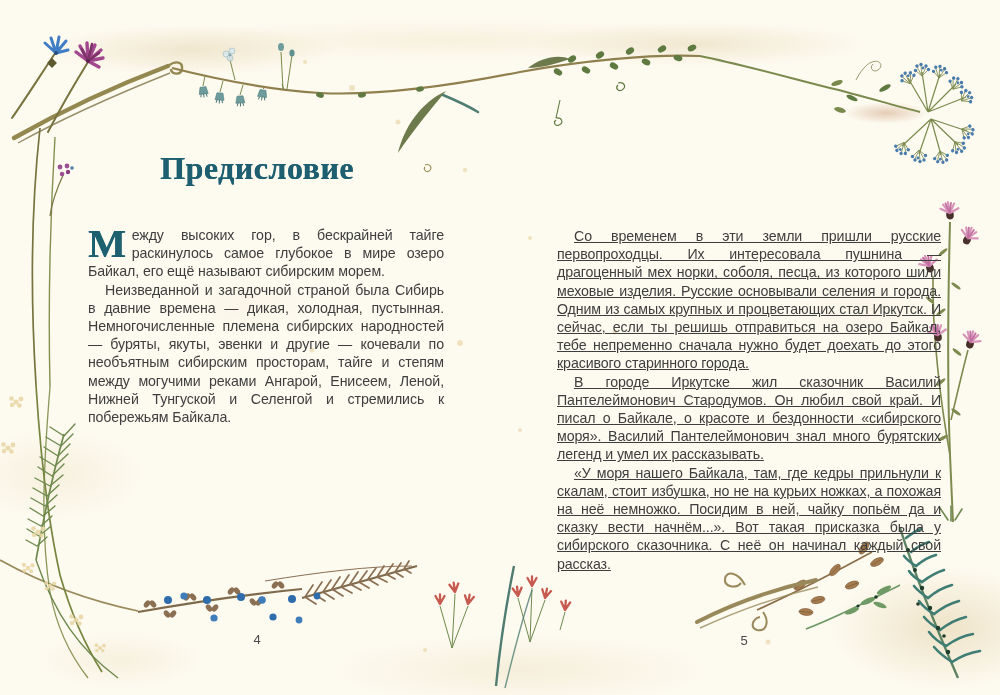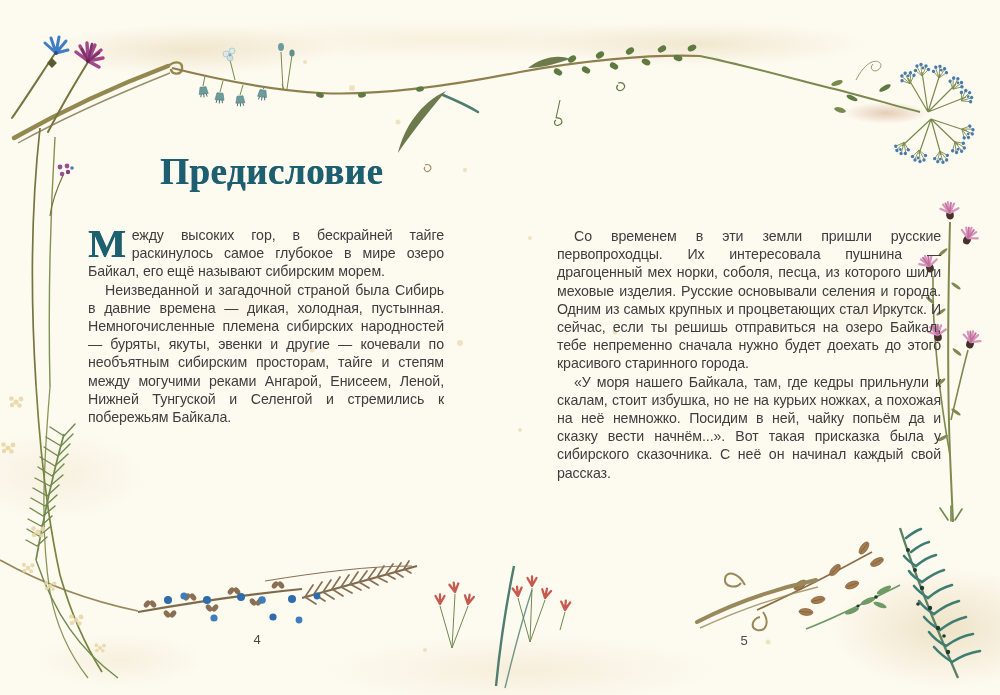--- a/index.html
+++ b/index.html
@@ -19,30 +19,30 @@
       radial-gradient(ellipse 120px 40px at 120px 660px, rgba(235,222,188,.35), rgba(235,222,188,0) 70%),
       #fdfaf0;
   }
   .decor{position:absolute;left:0;top:0;width:1000px;height:695px;}
   .page{position:absolute;top:0;height:695px;}
   .page.left{left:0;width:500px;}
   .page.right{left:500px;width:500px;}
   .title{
     position:absolute;left:160px;top:150px;margin:0;
     font-family:"Liberation Serif",serif;font-weight:700;
-    font-size:37px;color:#1d5f70;letter-spacing:.5px;
+    font-size:32px;color:#1d5f70;letter-spacing:.5px;
     text-shadow:.4px 0 0 #1d5f70;
   }
   .col{
     position:absolute;text-align:justify;color:#3e3e3e;
     font-size:14.2px;line-height:18.2px;letter-spacing:-.1px;
     hyphens:auto;-webkit-hyphens:auto;
   }
   .col.lc{left:88px;top:226px;width:356px;}
-  .col.rc{left:57px;top:227px;width:384px;}
+  .col.rc{left:57px;top:227px;width:384px;text-decoration:underline;}
   .col p{margin:0;padding:0;}
   .col p.indent{text-indent:17px;}
   .dropcap{
     float:left;font-family:"Liberation Serif",serif;font-weight:700;
     font-size:40px;line-height:33px;height:35px;color:#1d6170;
     margin:1px 6px 0 0;text-shadow:.4px 0 0 #1d6170;
   }
   .pagenum{
     position:absolute;width:22px;text-align:center;
     font-size:13px;color:#4a4a4a;
@@ -370,18 +370,19 @@
     <div class="col lc">
       <p><span class="dropcap">М</span><span>ежду высоких гор, в бескрайней тайге раскинулось самое глубокое в мире озеро Байкал, его ещё называют сибирским морем.</span></p>
       <p class="indent">Неизведанной и загадочной страной была Сибирь в давние времена — дикая, холодная, пустынная. Немногочисленные племена сибирских народностей — буряты, якуты, эвенки и другие — кочевали по необъятным сибирским просторам, тайге и степям между могучими реками Ангарой, Енисеем, Леной, Нижней Тунгуской и Селенгой и стремились к побережьям Байкала.</p>
     </div>
     <div class="pagenum pn-left">4</div>
   </div>
 
   <div class="page right">
     <div class="col rc">
       <p class="indent">Со временем в эти земли пришли русские первопроходцы. Их интересовала пушнина — драгоценный мех норки, соболя, песца, из которого шили меховые изделия. Русские основывали селения и города. Одним из самых крупных и процветающих стал Иркутск. И сейчас, если ты решишь отправиться на озеро Байкал, тебе непременно сначала нужно будет доехать до этого красивого старинного города.</p>
+      <p class="indent">В городе Иркутске жил сказочник Василий Пантелеймонович Стародумов. Он любил свой край. И писал о Байкале, о красоте и бездонности «сибирского моря». Василий Пантелеймонович знал много бурятских легенд и умел их рассказывать.</p>
       <p class="indent">«У моря нашего Байкала, там, где кедры прильнули к скалам, стоит избушка, но не на курьих ножках, а похожая на неё немножко. Посидим в ней, чайку попьём да и сказку вести начнём...». Вот такая присказка была у сибирского сказочника. С неё он начинал каждый свой рассказ.</p>
     </div>
     <div class="pagenum pn-right">5</div>
   </div>
 
 </div>
 
 </body></html>

